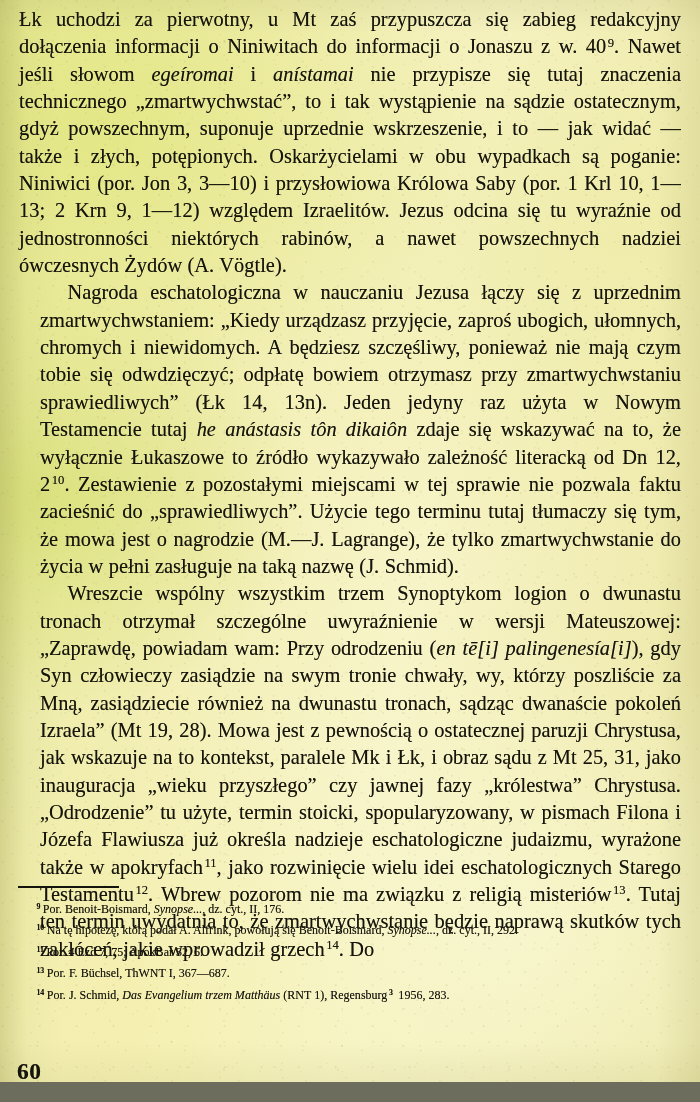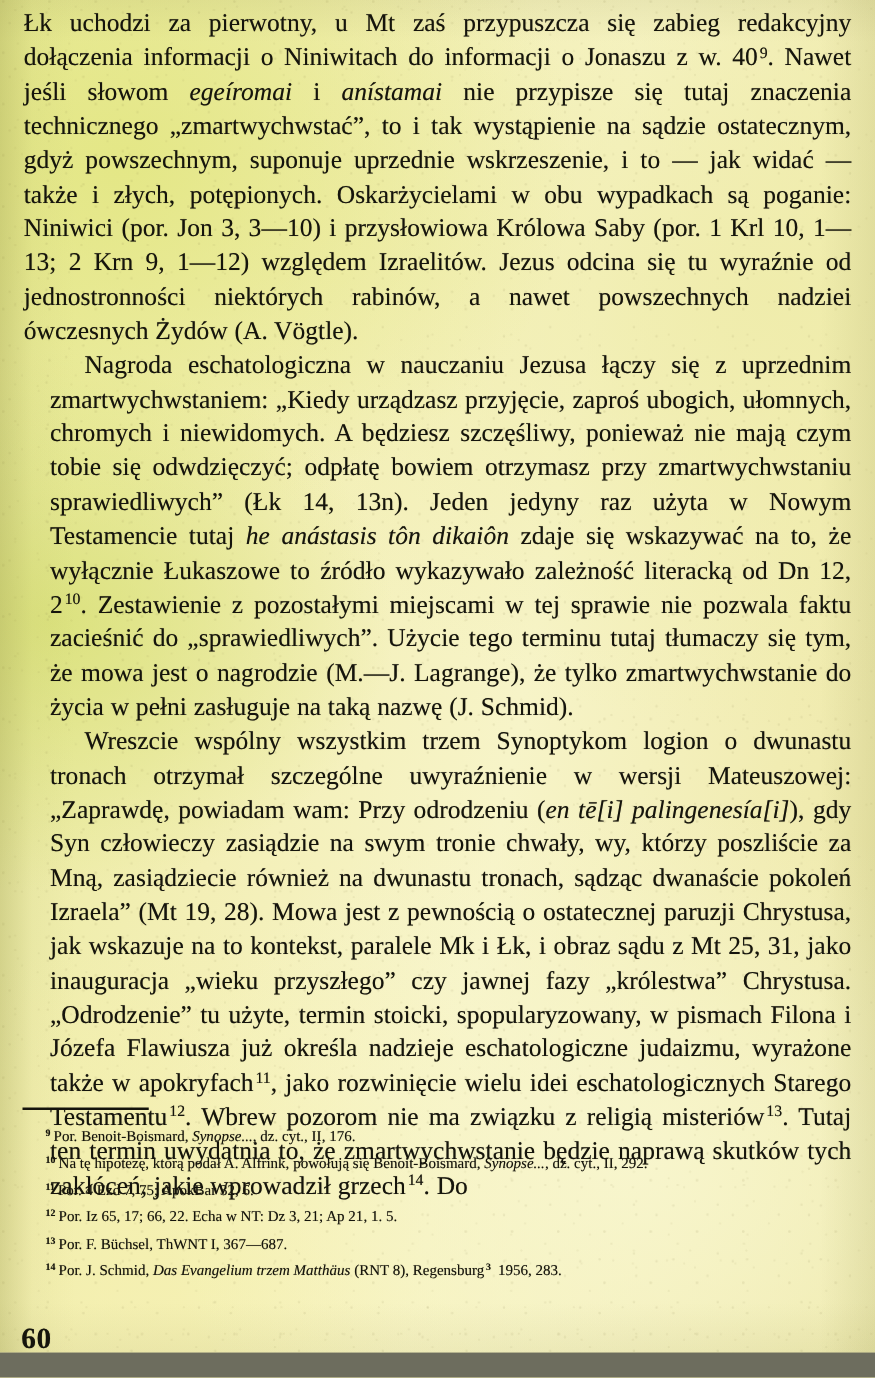--- a/index.html
+++ b/index.html
@@ -154,21 +154,20 @@
         <p class="para"><span>Nagroda eschatologiczna w nauczaniu Jezusa łączy się z uprzednim zmartwychwstaniem: „Kiedy urządzasz przyjęcie, zaproś ubogich, ułomnych, chromych i niewidomych. A będziesz szczęśliwy, ponieważ nie mają czym tobie się odwdzięczyć; odpłatę bowiem otrzymasz przy zmartwychwstaniu sprawiedliwych” (Łk 14, 13n). Jeden jedyny raz użyta w Nowym Testamencie tutaj </span><span class="it">he anástasis tôn dikaiôn</span><span> zdaje się wskazywać na to, że wyłącznie Łukaszowe to źródło wykazywało zależność literacką od Dn 12, 2</span><sup class="fn">10</sup><span>. Zestawienie z pozostałymi miejscami w tej sprawie nie pozwala faktu zacieśnić do „sprawiedliwych”. Użycie tego terminu tutaj tłumaczy się tym, że mowa jest o nagrodzie (M.—J. Lagrange), że tylko zmartwychwstanie do życia w pełni zasługuje na taką nazwę (J. Schmid).</span></p>
         <p class="para"><span>Wreszcie wspólny wszystkim trzem Synoptykom logion o dwunastu tronach otrzymał szczególne uwyraźnienie w wersji Mateuszowej: „Zaprawdę, powiadam wam: Przy odrodzeniu (</span><span class="it">en tē[i] palingenesía[i]</span><span>), gdy Syn człowieczy zasiądzie na swym tronie chwały, wy, którzy poszliście za Mną, zasiądziecie również na dwunastu tronach, sądząc dwanaście pokoleń Izraela” (Mt 19, 28). Mowa jest z pewnością o ostatecznej paruzji Chrystusa, jak wskazuje na to kontekst, paralele Mk i Łk, i obraz sądu z Mt 25, 31, jako inauguracja „wieku przyszłego” czy jawnej fazy „królestwa” Chrystusa. „Odrodzenie” tu użyte, termin stoicki, spopularyzowany, w pismach Filona i Józefa Flawiusza już określa nadzieje eschatologiczne judaizmu, wyrażone także w apokryfach</span><sup class="fn">11</sup><span>, jako rozwinięcie wielu idei eschatologicznych Starego Testamentu</span><sup class="fn">12</sup><span>. Wbrew pozorom nie ma związku z religią misteriów</span><sup class="fn">13</sup><span>. Tutaj ten termin uwydatnia to, że zmartwychwstanie będzie naprawą skutków tych zakłóceń, jakie wprowadził grzech</span><sup class="fn">14</sup><span>. Do</span></p>
       </div>
 
     <div class="fn-rule"></div>
 
     <div class="footnotes inkish" id="footnotes-block">
         <p class="fnote"><sup>9</sup><span>Por. Benoit-Boismard, </span><span class="it">Synopse...</span><span>, dz. cyt., II, 176.</span></p>
         <p class="fnote"><sup>10</sup><span>Na tę hipotezę, którą podał A. Alfrink, powołują się Benoit-Boismard, </span><span class="it">Synopse...</span><span>, dz. cyt., II, 292.</span></p>
         <p class="fnote"><sup>11</sup><span>Por. 4 Ezd 7, 75; ApokBar 32, 6.</span></p>
-        <p class="fnote"><sup>12</sup><span>Por. Iz 65, 17; 66, 22. Echa w NT: Dz 3, 21; Ap 21, 1. 5.</span></p>
         <p class="fnote"><sup>13</sup><span>Por. F. Büchsel, ThWNT I, 367—687.</span></p>
-        <p class="fnote"><sup>14</sup><span>Por. J. Schmid, </span><span class="it">Das Evangelium trzem Matthäus</span><span> (RNT 8), Regensburg</span><sup class="fn">3</sup><span> 1956, 283.</span></p>
+        <p class="fnote"><sup>14</sup><span>Por. J. Schmid, </span><span class="it">Das Evangelium trzem Matthäus</span><span> (RNT 1), Regensburg</span><sup class="fn">3</sup><span> 1956, 283.</span></p>
       </div>
 
     <div class="page-number inkish">60</div>
 
   </div>
 </div>
 
 </body></html>

